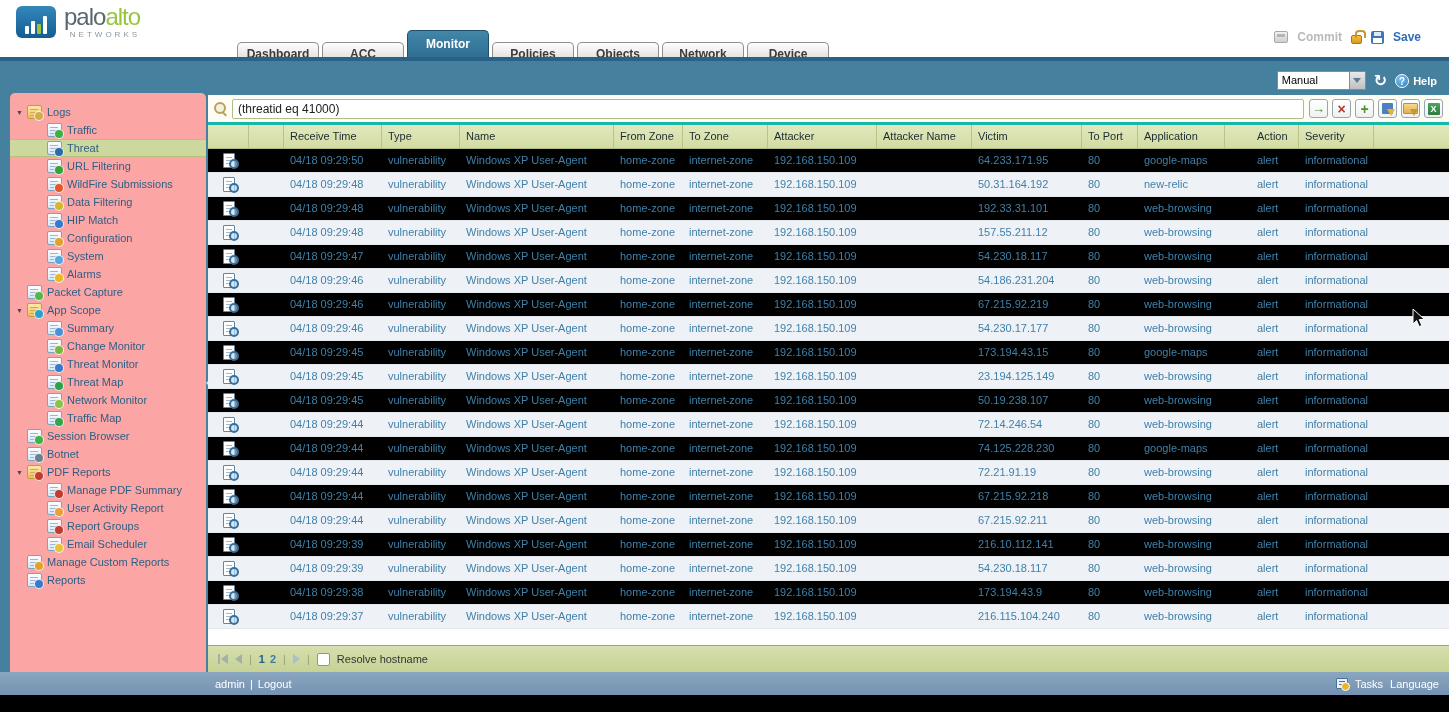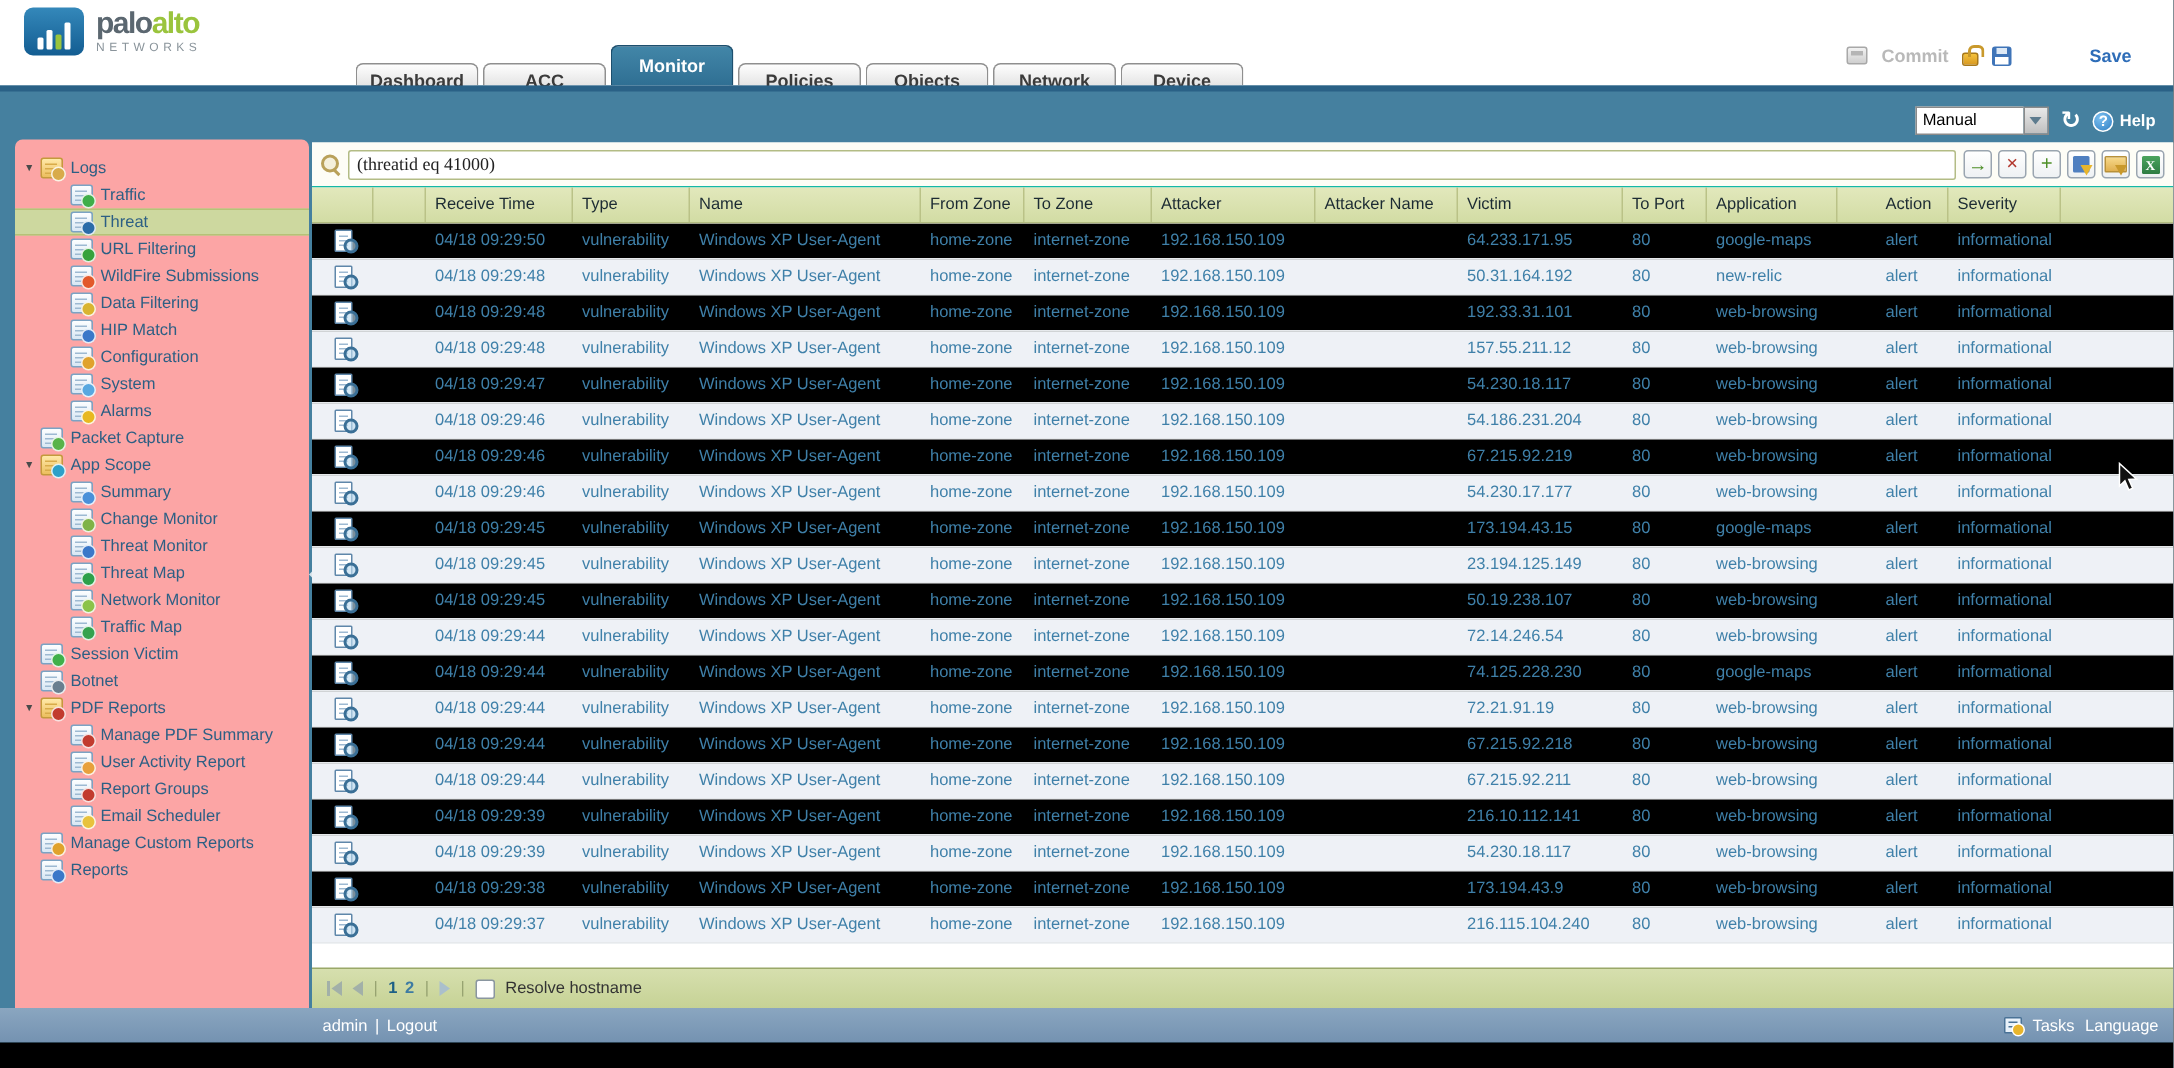--- a/index.html
+++ b/index.html
@@ -7,40 +7,40 @@
   .screen { position:relative; width:1449px; height:712px; overflow:hidden; background:var(--band-teal,#45809f); }
 
   
   .header { position:absolute; top:0; left:0; right:0; height:57px; background:#fff; }
   .header-underline { position:absolute; top:57px; left:0; right:0; height:4px; background:#2a6186; }
   .brand { position:absolute; left:16px; top:5px; display:flex; align-items:center; gap:8px; }
   .logo-mark { width:40px; height:32px; border-radius:6px; background:linear-gradient(#3488ba,#135d92); position:relative; display:flex; align-items:flex-end; justify-content:center; gap:2px; padding:4px 5px; }
   .logo-mark i { display:block; width:4px; background:#fff; border-radius:1px; }
   .logo-mark i.b1{height:8px} .logo-mark i.b2{height:13px} .logo-mark i.b3{height:18px} .logo-mark i.b4{height:10px; background:#9ac43d;}
   .brand-words { line-height:1; }
-  .brand-words .nm { font-size:20px; font-weight:bold; letter-spacing:-1px; }
+  .brand-words .nm { font-size:24px; font-weight:normal; letter-spacing:-1px; }
   .brand-words .nm .p1 { color:var(--brand-gray,#5b6770); }
   .brand-words .nm .p2 { color:var(--brand-green,#9ac43d); }
   .brand-words .sub { font-size:8px; letter-spacing:3px; color:#8a949b; text-align:right; margin-top:2px; }
 
   .tabs { position:absolute; left:237px; bottom:0; display:flex; align-items:flex-end; gap:3px; }
   .tab { width:82px; height:15px; line-height:23px; text-align:center; font-size:12px; font-weight:bold; color:#3b3b3b;
          background:linear-gradient(#fefefe,#e4e4e4); border:1px solid #8f8f8f; border-bottom:none; border-radius:5px 5px 0 0; cursor:default; }
   .tab.active { height:27px; line-height:27px; color:#fff; background:linear-gradient(#4286a8,#2f6f93); border-color:#1d4f6e; }
 
   .header-actions { position:absolute; right:28px; top:30px; display:flex; align-items:center; gap:9px; font-size:12px; font-weight:bold; }
   .commit-icon { width:14px; height:12px; background:linear-gradient(#f2f2f2,#cfcfcf); border:1px solid #a8a8a8; border-radius:2px; position:relative; }
   .commit-icon::before { content:""; position:absolute; left:2px; right:2px; top:2px; height:3px; background:#b5b5b5; }
   .commit-label { color:#b9b9b9; }
   .lock-icon { width:11px; height:9px; background:linear-gradient(#f5c23c,#d99a22); border:1px solid #a87818; border-radius:2px; position:relative; margin-top:4px; }
   .lock-icon::before { content:""; position:absolute; left:3px; top:-6px; width:7px; height:6px; border:2px solid #c9992c; border-bottom:none; border-radius:4px 4px 0 0; }
   .save-icon { width:13px; height:13px; background:#3f74b8; border-radius:2px; position:relative; }
   .save-icon::before { content:""; position:absolute; left:3px; top:1px; right:3px; height:4px; background:#dce8f5; }
   .save-icon::after { content:""; position:absolute; left:2px; bottom:1px; right:2px; height:5px; background:#fff; }
-  .save-label { color:var(--save-blue,#2e6db8);margin-left:43px; }
+  .save-label { color:var(--save-blue,#2e6db8); }
 
   
   .band-toolbar { position:absolute; top:71px; right:12px; display:flex; align-items:center; gap:8px; }
   .select { display:flex; height:19px; }
   .select .sel-text { background:#fff; border:1px solid #8a8a8a; border-right:none; font-size:11px; line-height:17px; padding:0 4px; }
   .select .sel-btn { width:17px; background:linear-gradient(#e9e9e9,#bfbfbf); border:1px solid #8a8a8a; display:flex; align-items:center; justify-content:center; }
   .select .sel-btn::before { content:""; width:0; height:0; border-left:4px solid transparent; border-right:4px solid transparent; border-top:5px solid #5d7b8e; }
   .sel-manual .sel-text { width:72px; }
   .refresh-glyph { color:#fff; font-size:16px; font-weight:bold; line-height:1; }
   .help { display:flex; align-items:center; gap:4px; color:#fff; font-size:11px; font-weight:bold; }
@@ -57,21 +57,21 @@
                background:linear-gradient(#fdfeff,#d8e7f4); border:1px solid #7ba3c4; border-radius:2px; }
   .tree-icon::before { content:""; position:absolute; left:2px; right:3px; top:3px; height:1px; background:#9db9d2; box-shadow:0 3px 0 #9db9d2,0 6px 0 #9db9d2; }
   .tree-icon::after { content:""; position:absolute; right:-3px; bottom:-3px; width:8px; height:8px; border-radius:50%; background:var(--badge,#5a8fc0); border:1px solid rgba(255,255,255,.85); }
   .tree-icon.folder { background:linear-gradient(#ffe9a8,#ecбе5e); background:linear-gradient(#ffe9a8,#ecbe5e); border-color:#c49a3c; }
   .tree-icon.folder::before { background:#d8ab4a; box-shadow:0 3px 0 #d8ab4a,0 6px 0 #d8ab4a; }
   .tree-label { overflow:hidden; }
   .collapse-handle { position:absolute; left:206px; top:378px; width:0; height:0; border-top:5px solid transparent; border-bottom:5px solid transparent; border-right:5px solid #d7e3ea; }
 
   
   .content { position:absolute; left:208px; top:95px; right:0; bottom:40px; background:#fff; display:flex; flex-direction:column; }
-  .filterbar { height:30px; flex:none; background:#fdfdf6; border-bottom:1px solid #14b8a6; display:flex; align-items:center; padding:0 6px; gap:5px;font-family:Liberation Serif, serif; }
+  .filterbar { height:30px; flex:none; background:#fdfdf6; border-bottom:3px solid #14b8a6; display:flex; align-items:center; padding:0 6px; gap:5px; }
   .mag-icon { width:13px; height:13px; position:relative; flex:none; }
   .mag-icon::before { content:""; position:absolute; left:0; top:0; width:8px; height:8px; border:2px solid #b9a15a; border-radius:50%; background:#f4f0dc; }
   .mag-icon::after { content:""; position:absolute; right:0; bottom:0; width:5px; height:2px; background:#b9a15a; transform:rotate(45deg); }
   .filter-input { flex:1; height:20px; border:1px solid #b3bc85; border-radius:2px; font-size:12px; padding:0 5px; color:#222; font-family:inherit; background:#fff; }
   .fbtns { display:flex; gap:4px; flex:none; }
   .fbtn { width:19px; height:19px; border:1px solid #9aa5b0; border-radius:3px; background:linear-gradient(#fff,#eef1f3); display:flex; align-items:center; justify-content:center; font-weight:bold; position:relative; }
   .fbtn.apply-filter { color:#4e8f28; font-size:13px; }
   .fbtn.apply-filter::before { content:"→"; }
   .fbtn.clear-filter { color:#b33a30; font-size:14px; }
   .fbtn.clear-filter::before { content:"×"; }
@@ -262,21 +262,21 @@
           <span class="tree-label">Network Monitor</span>
         </div>
         <div class="tree-item depth1">
           <span class="expander"></span>
           <span class="tree-icon" style="--badge: #35a24e;"></span>
           <span class="tree-label">Traffic Map</span>
         </div>
         <div class="tree-item depth0">
           <span class="expander"></span>
           <span class="tree-icon" style="--badge: #40b04a;"></span>
-          <span class="tree-label">Session Victim</span>
+          <span class="tree-label">Session Browser</span>
         </div>
         <div class="tree-item depth0">
           <span class="expander"></span>
           <span class="tree-icon" style="--badge: #6a7f8f;"></span>
           <span class="tree-label">Botnet</span>
         </div>
         <div class="tree-item depth0">
           <span class="expander">▼</span>
           <span class="tree-icon folder" style="--badge: #c23b2e;"></span>
           <span class="tree-label">PDF Reports</span>

